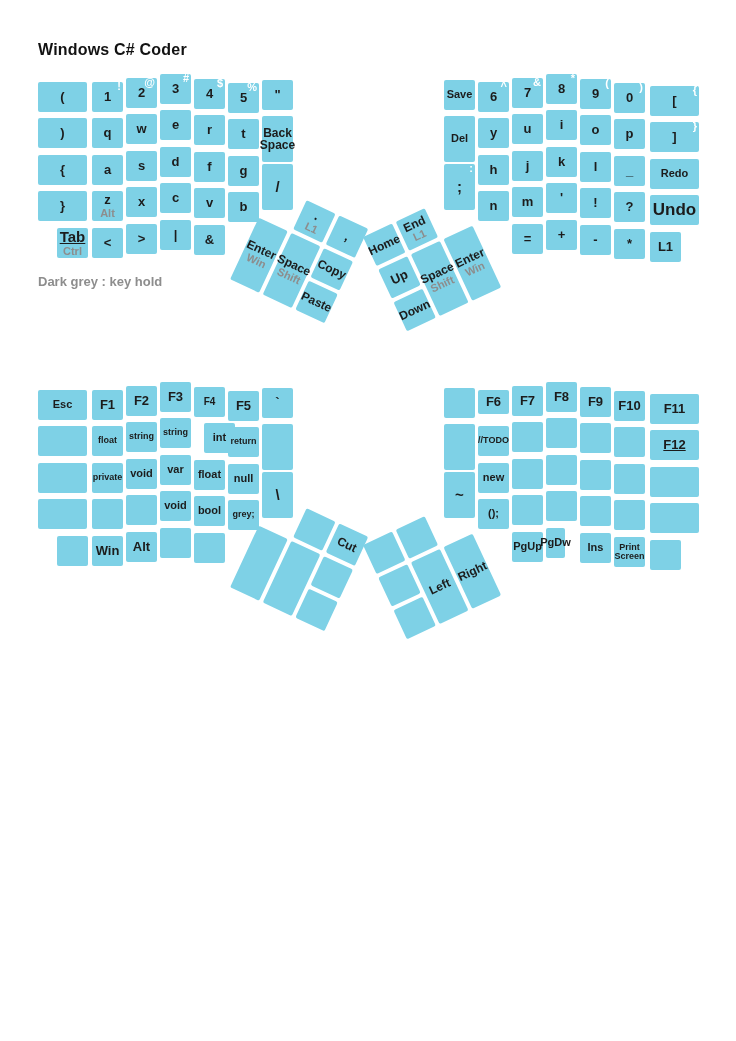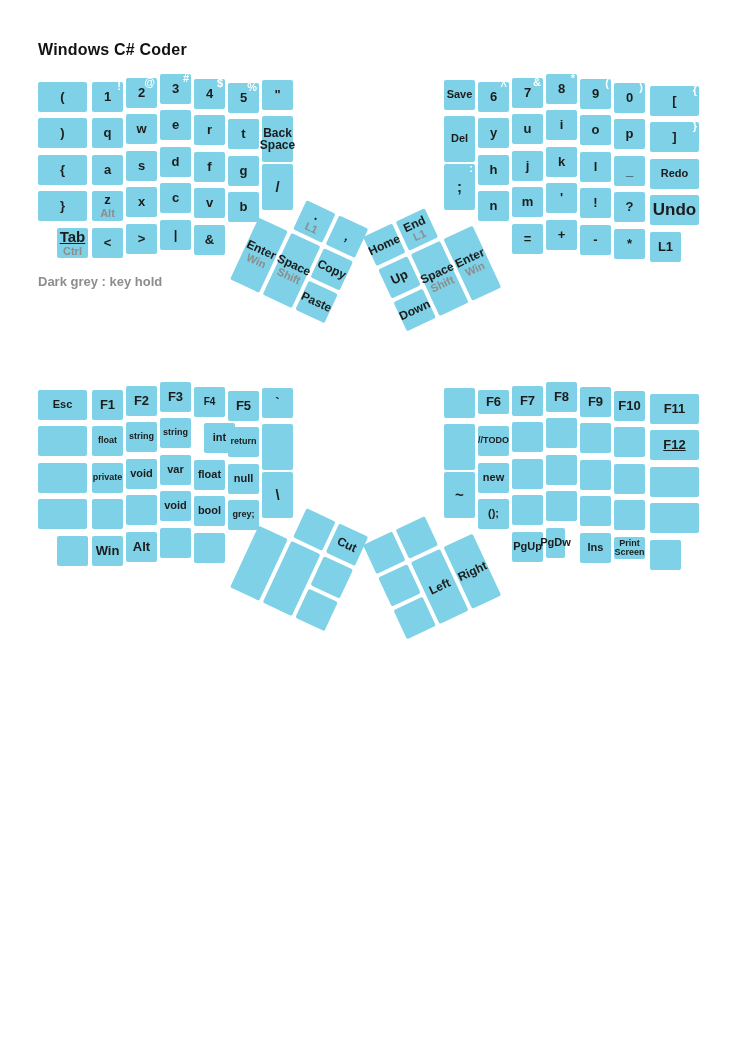--- a/index.html
+++ b/index.html
@@ -405,21 +405,21 @@
       <div class="key" style="left: 580px; top: 188px; width: 31px; height: 30px;"></div>
       <div class="key" style="left: 580px; top: 225px; width: 31px; height: 30px;">
         <span class="lab" style="font-size: 11px;">Ins</span>
       </div>
       <div class="key" style="left: 614px; top: 83px; width: 31px; height: 30px;">
         <span class="lab" style="font-size: 13px;">F10</span>
       </div>
       <div class="key" style="left: 614px; top: 119px; width: 31px; height: 30px;"></div>
       <div class="key" style="left: 614px; top: 156px; width: 31px; height: 30px;"></div>
       <div class="key" style="left: 614px; top: 192px; width: 31px; height: 30px;"></div>
-      <div class="key" style="left: 614px; top: 229px; width: 31px; height: 22px;">
+      <div class="key" style="left: 614px; top: 229px; width: 31px; height: 30px;">
         <span class="lab" style="font-size: 9px;">Print Screen</span>
       </div>
       <div class="key" style="left: 650px; top: 86px; width: 49px; height: 30px;">
         <span class="lab" style="font-size: 13px;">F11</span>
       </div>
       <div class="key" style="left: 650px; top: 122px; width: 49px; height: 30px;">
         <span class="lab" style="font-size: 13px; text-decoration: underline;">F12</span>
       </div>
       <div class="key" style="left: 650px; top: 159px; width: 49px; height: 30px;"></div>
       <div class="key" style="left: 650px; top: 195px; width: 49px; height: 30px;"></div>

